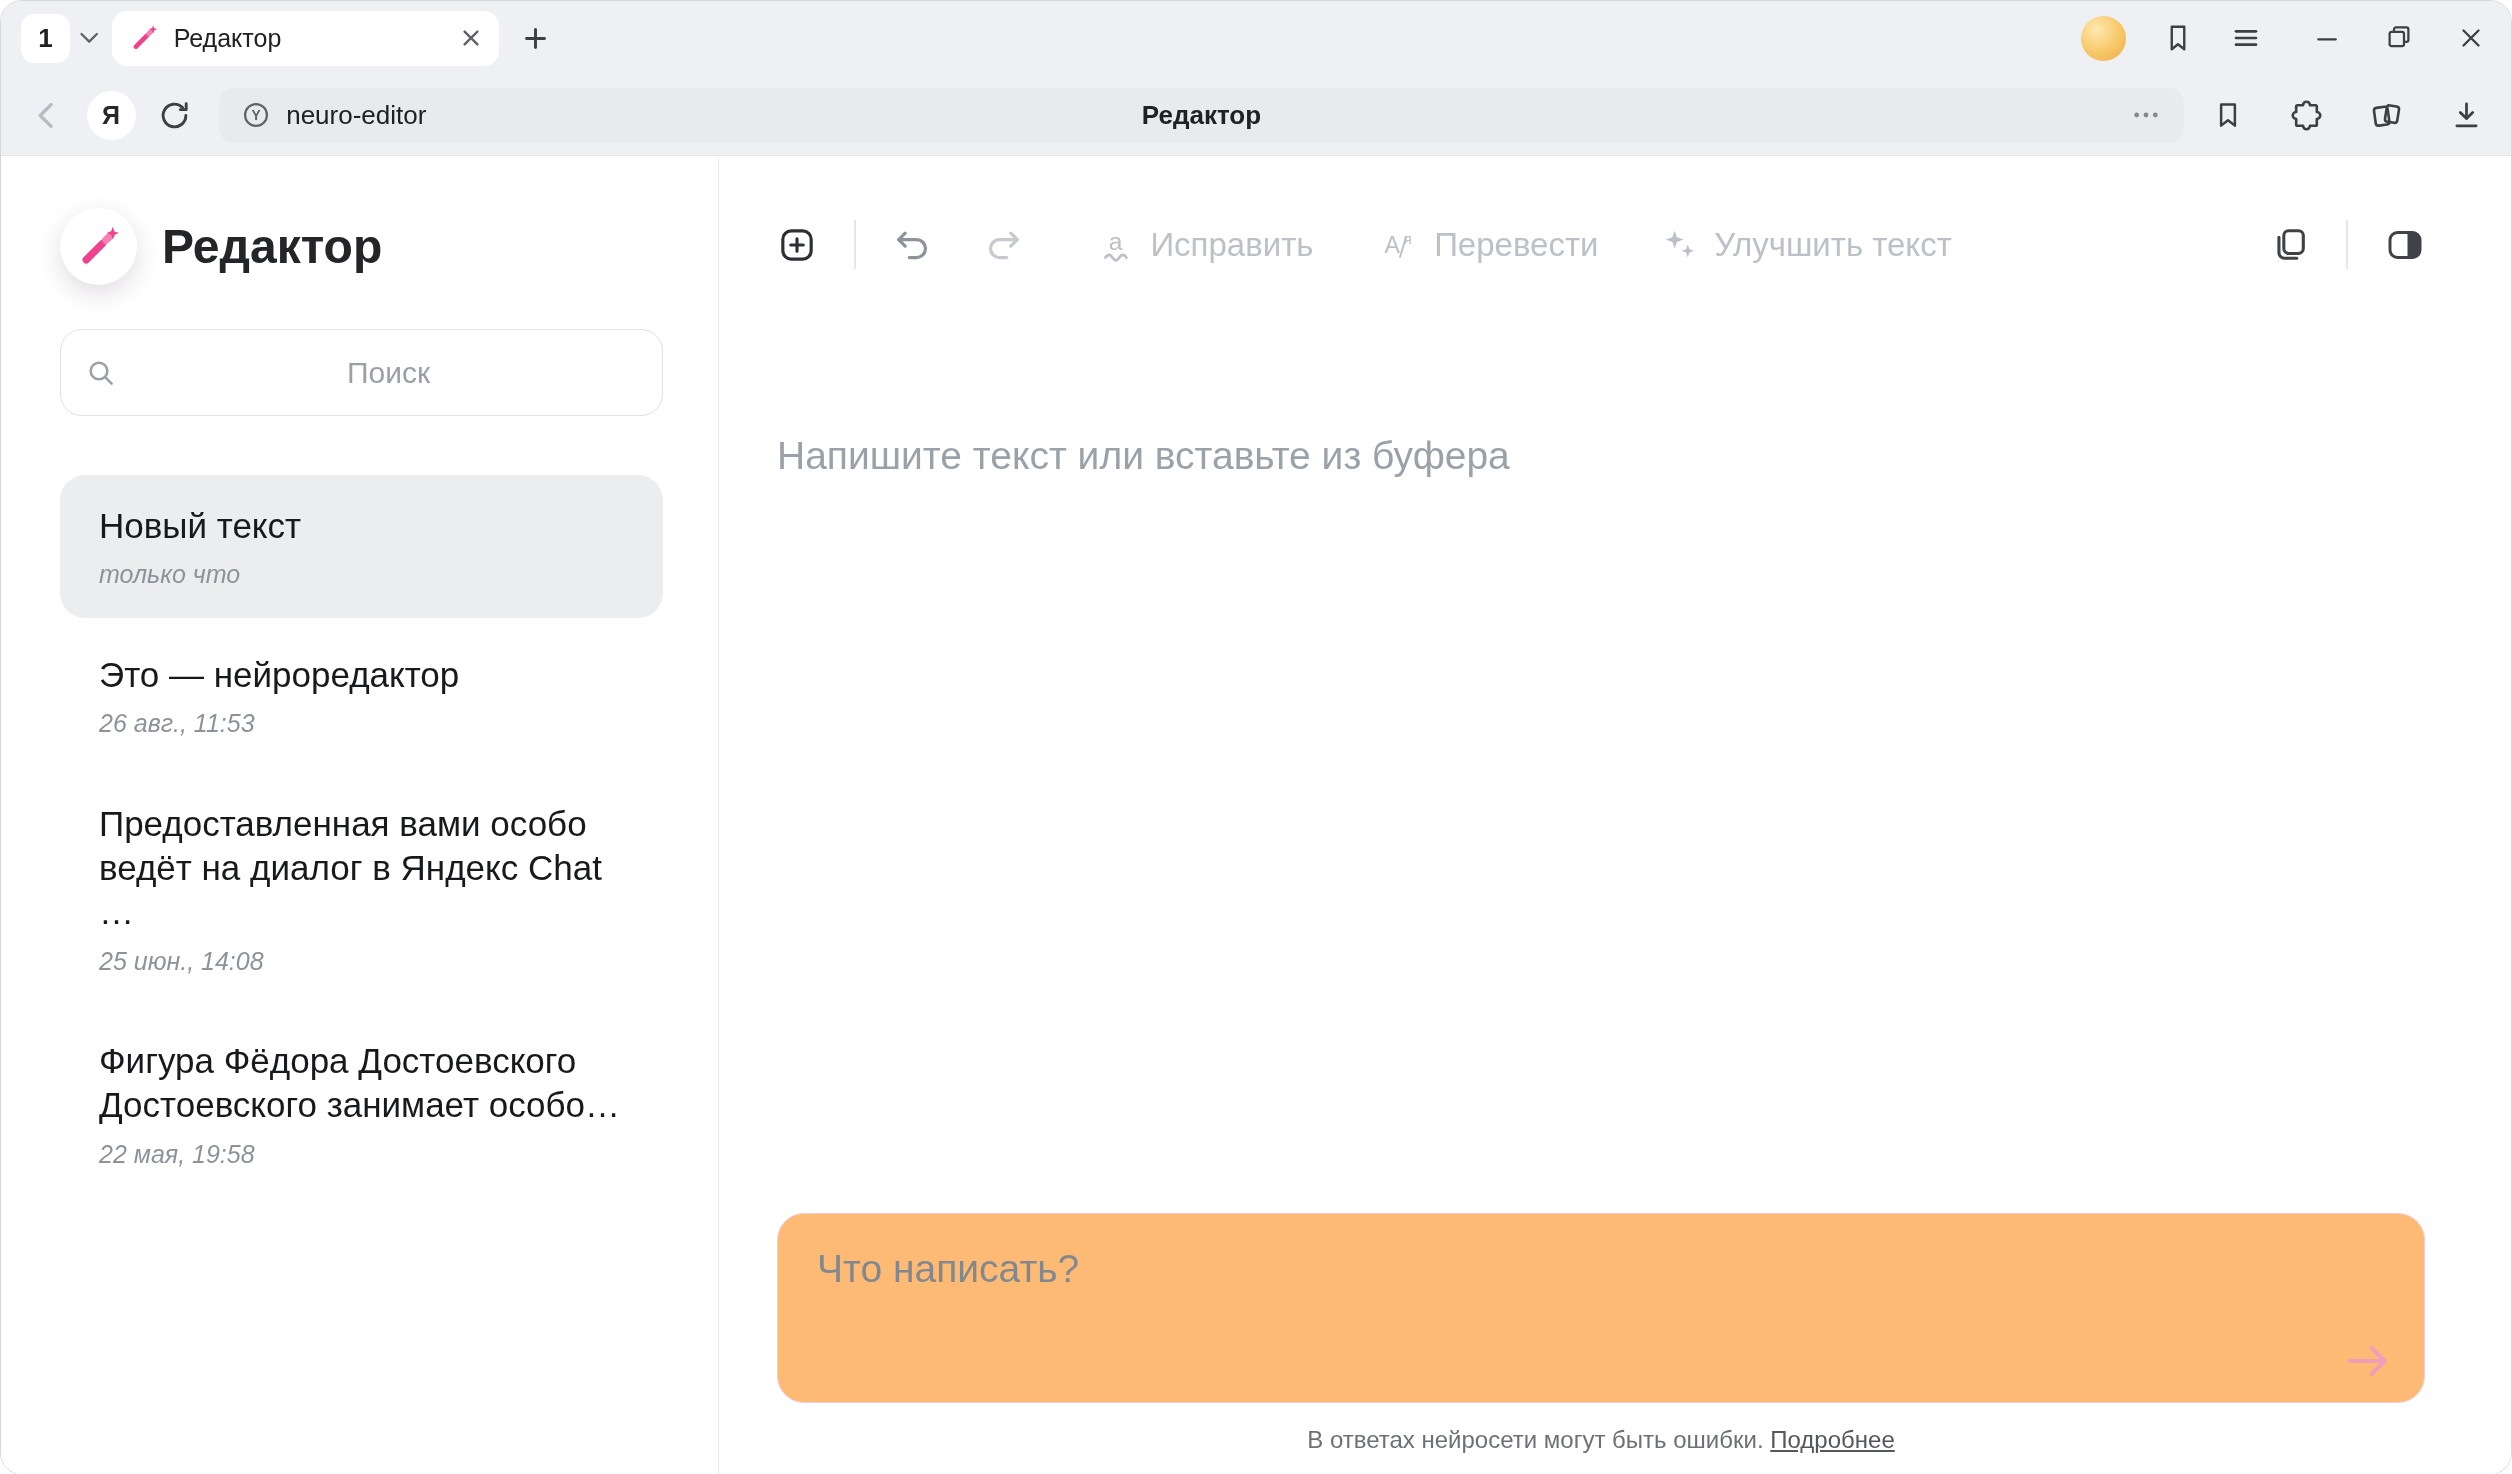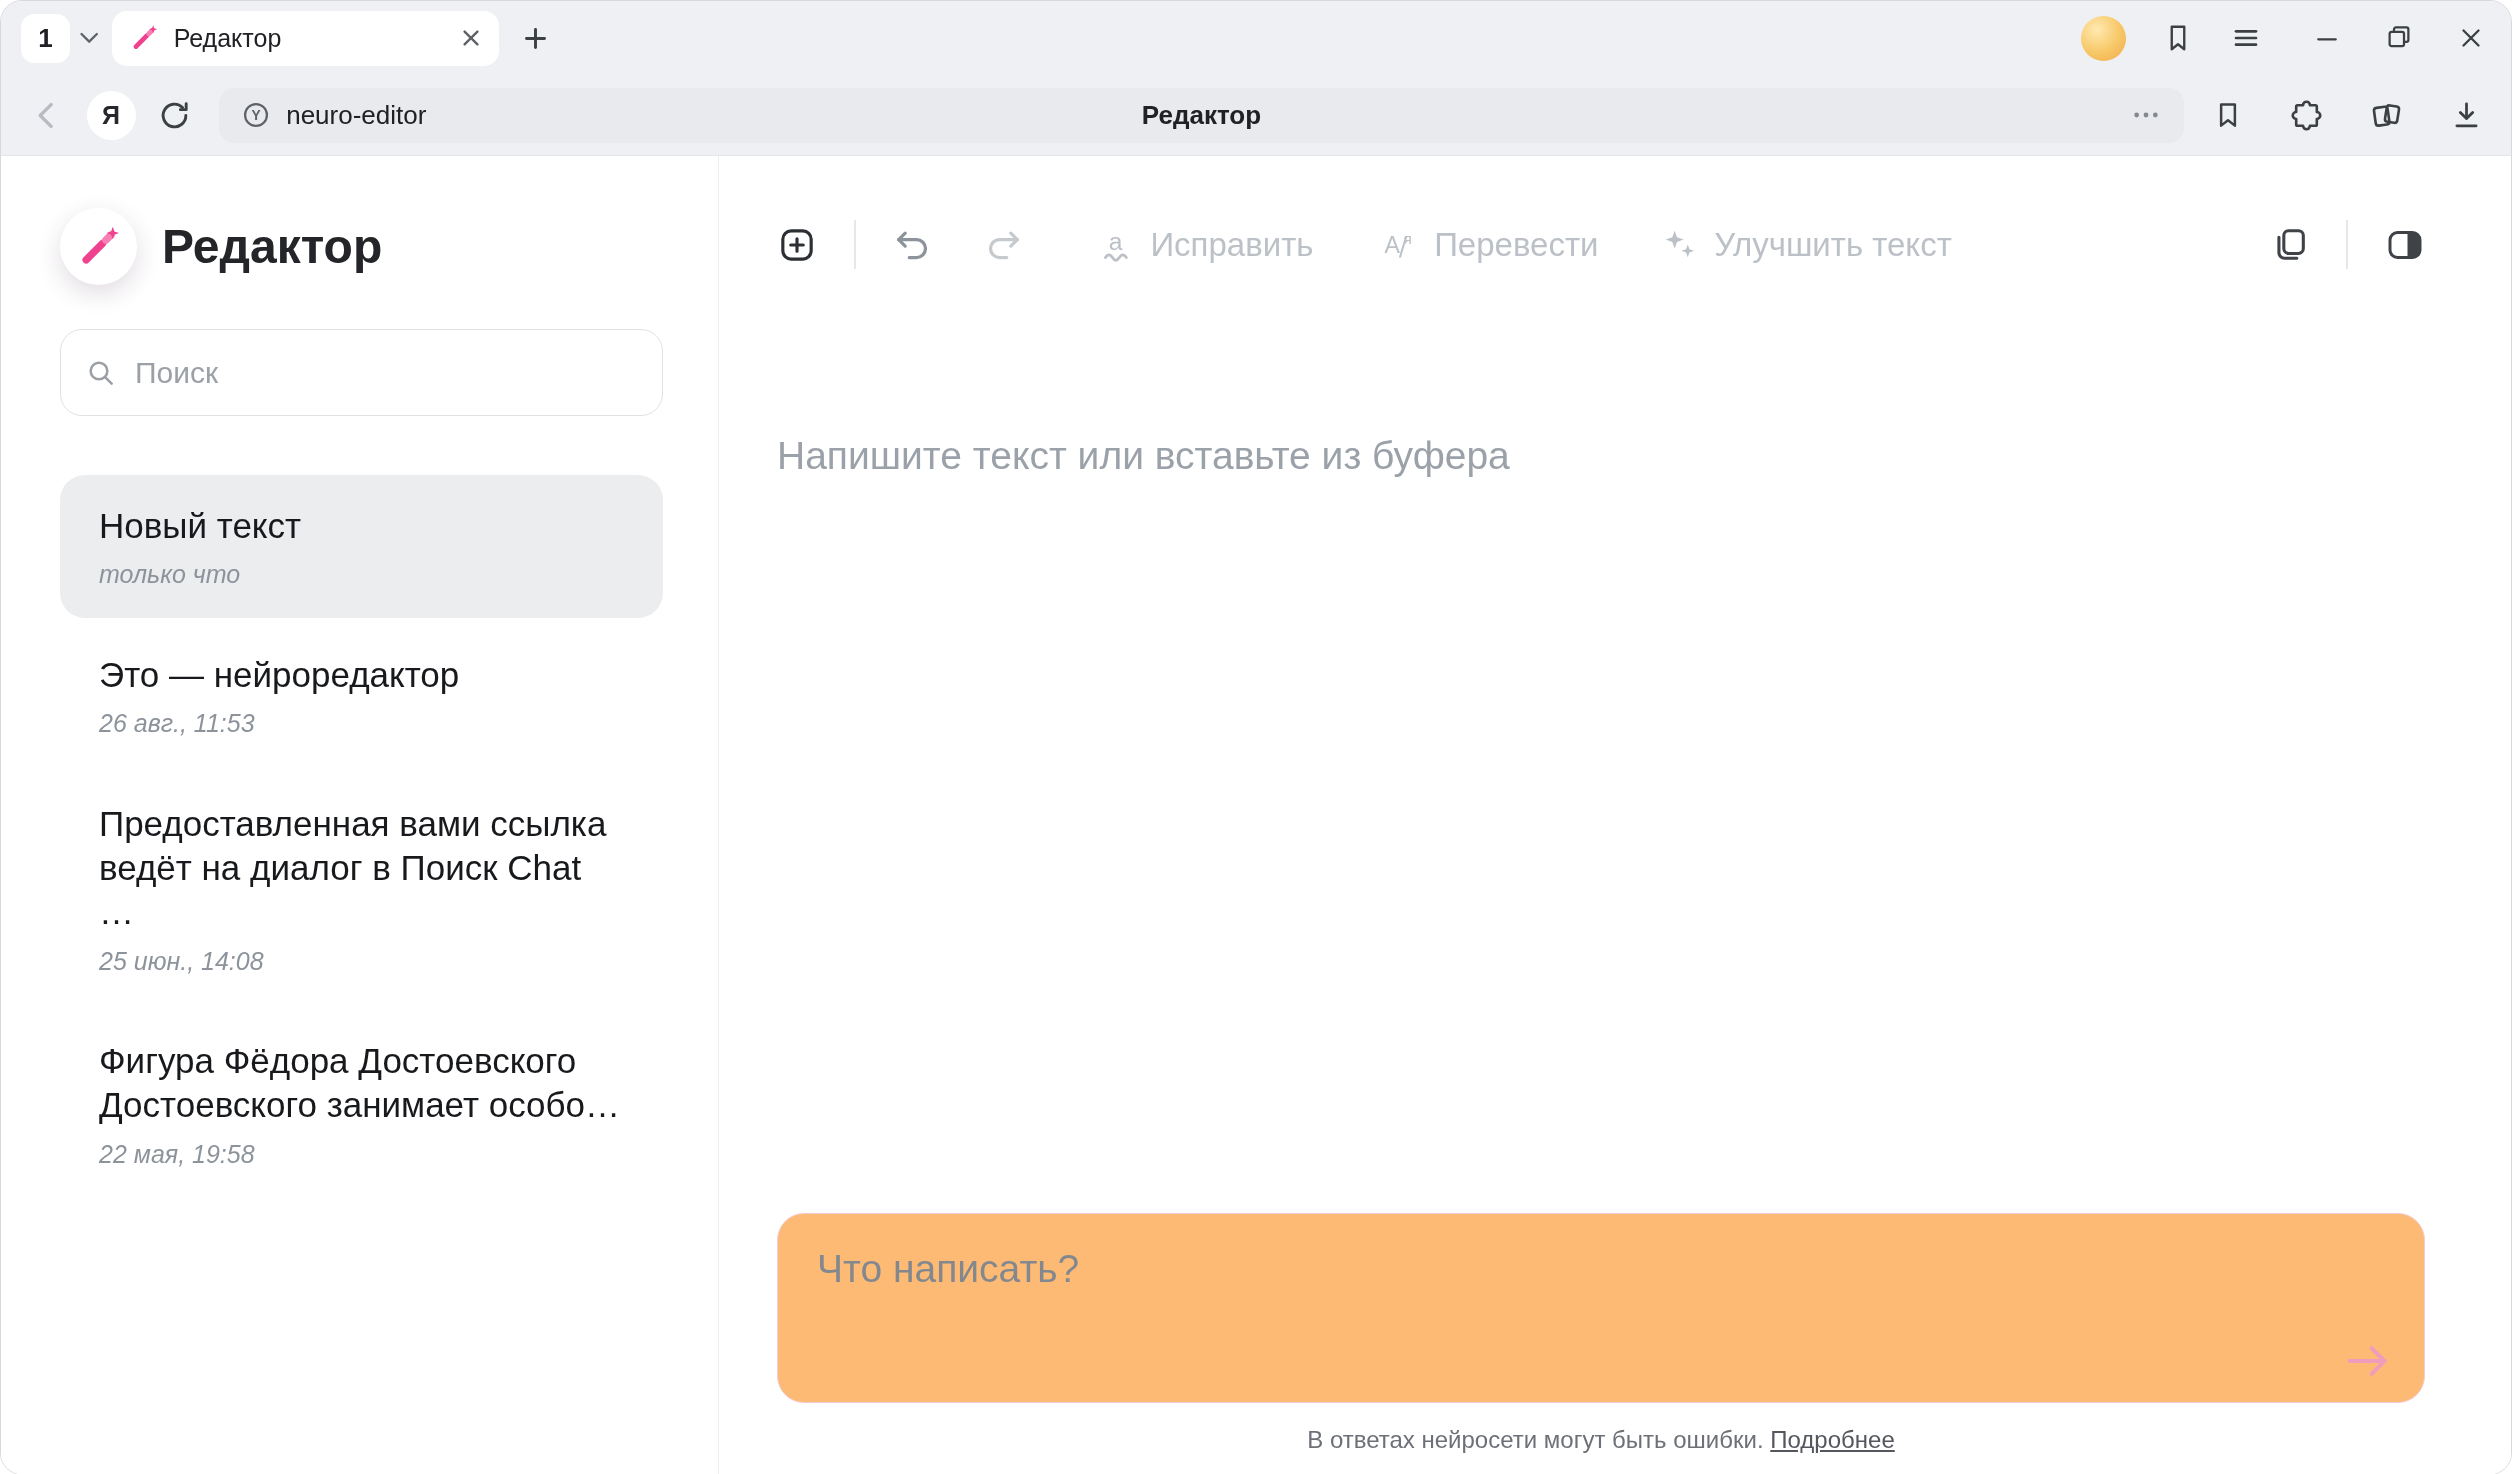--- a/index.html
+++ b/index.html
@@ -55,21 +55,21 @@
              padding:52px 55px 0 59px; background:#fff; }
   .app-header { display:flex; align-items:center; gap:25px; margin-bottom:44px; }
   .logo { width:77px; height:77px; border-radius:50%; background:#fff;
           box-shadow:0 8.4px 25px rgba(70,35,70,.16);
           display:flex; align-items:center; justify-content:center; }
   .app-title { font-size:48px; font-weight:bold; color:#232528; }
   .search-wrap { position:relative; margin-bottom:59px; }
   .search-icon { position:absolute; left:25px; top:50%; transform:translateY(-50%); color:#9aa0a6; }
   .search-input { width:100%; height:87px; border:1.7px solid #dfe1e5; border-radius:22px;
                   background:#fff; padding:0 20px 0 74px; font-size:30px; color:#202124;
-                  font-family:inherit; outline:none; }
+                  font-family:inherit; outline:none;text-align:center; }
   .search-input::placeholder { color:#9aa0a6; }
   .doc-item { padding:28.5px 39px; border-radius:25px; margin-bottom:6.7px; cursor:pointer; }
   .doc-item.selected { background:var(--selected-bg,#ebedef); }
   .doc-title { font-size:35px; line-height:44px; color:#17191c; }
   .doc-date { font-size:25px; color:#8d939b; margin-top:12.6px;font-style:italic; }
 
   
   .editor { flex:1; min-width:0; display:flex; flex-direction:column;
             padding:50px 86px 20px 58px; background:#fff; }
   .etb { display:flex; align-items:center; height:77px; flex:0 0 auto; }
@@ -234,21 +234,21 @@
       <div class="doc-list">
         <div class="doc-item selected">
           <div class="doc-title">Новый текст</div>
           <div class="doc-date">только что</div>
         </div>
         <div class="doc-item">
           <div class="doc-title">Это — нейроредактор</div>
           <div class="doc-date">26 авг., 11:53</div>
         </div>
         <div class="doc-item">
-          <div class="doc-title">Предоставленная вами ссылка ведёт на диалог в Поиск Chat …</div>
+          <div class="doc-title">Предоставленная вами особо ведёт на диалог в Яндекс Chat …</div>
           <div class="doc-date">25 июн., 14:08</div>
         </div>
         <div class="doc-item">
           <div class="doc-title">Фигура Фёдора Достоевского Достоевского занимает особо…</div>
           <div class="doc-date">22 мая, 19:58</div>
         </div>
       </div>
     </aside>
 
     <main class="editor">

